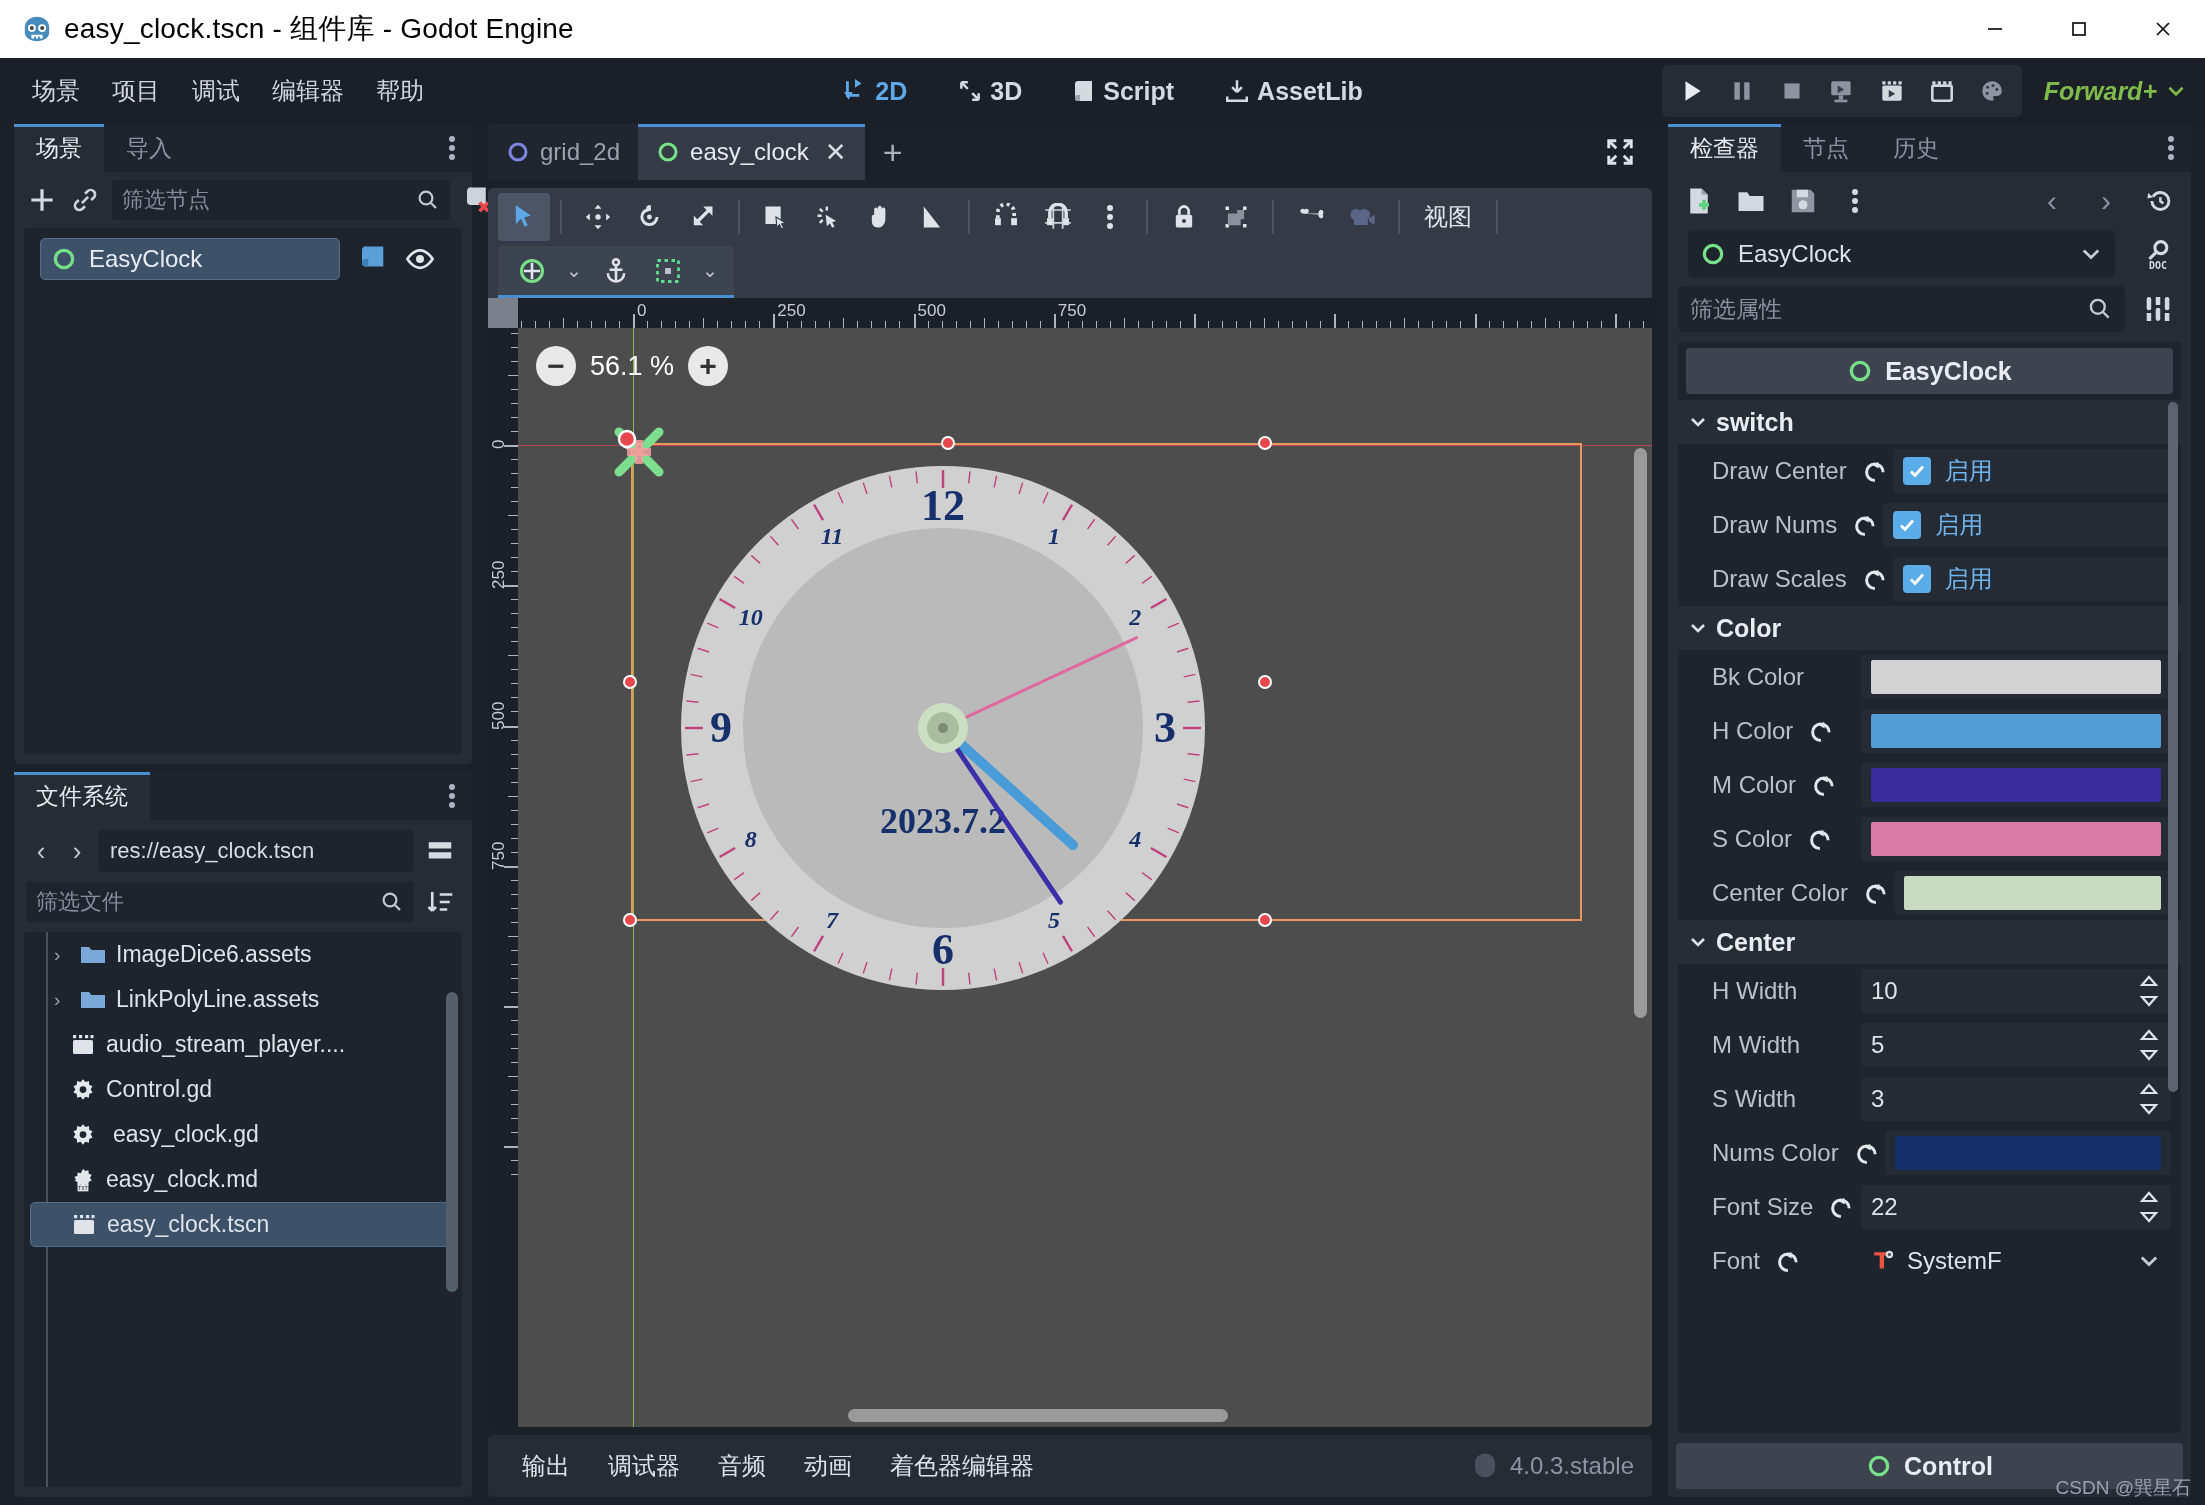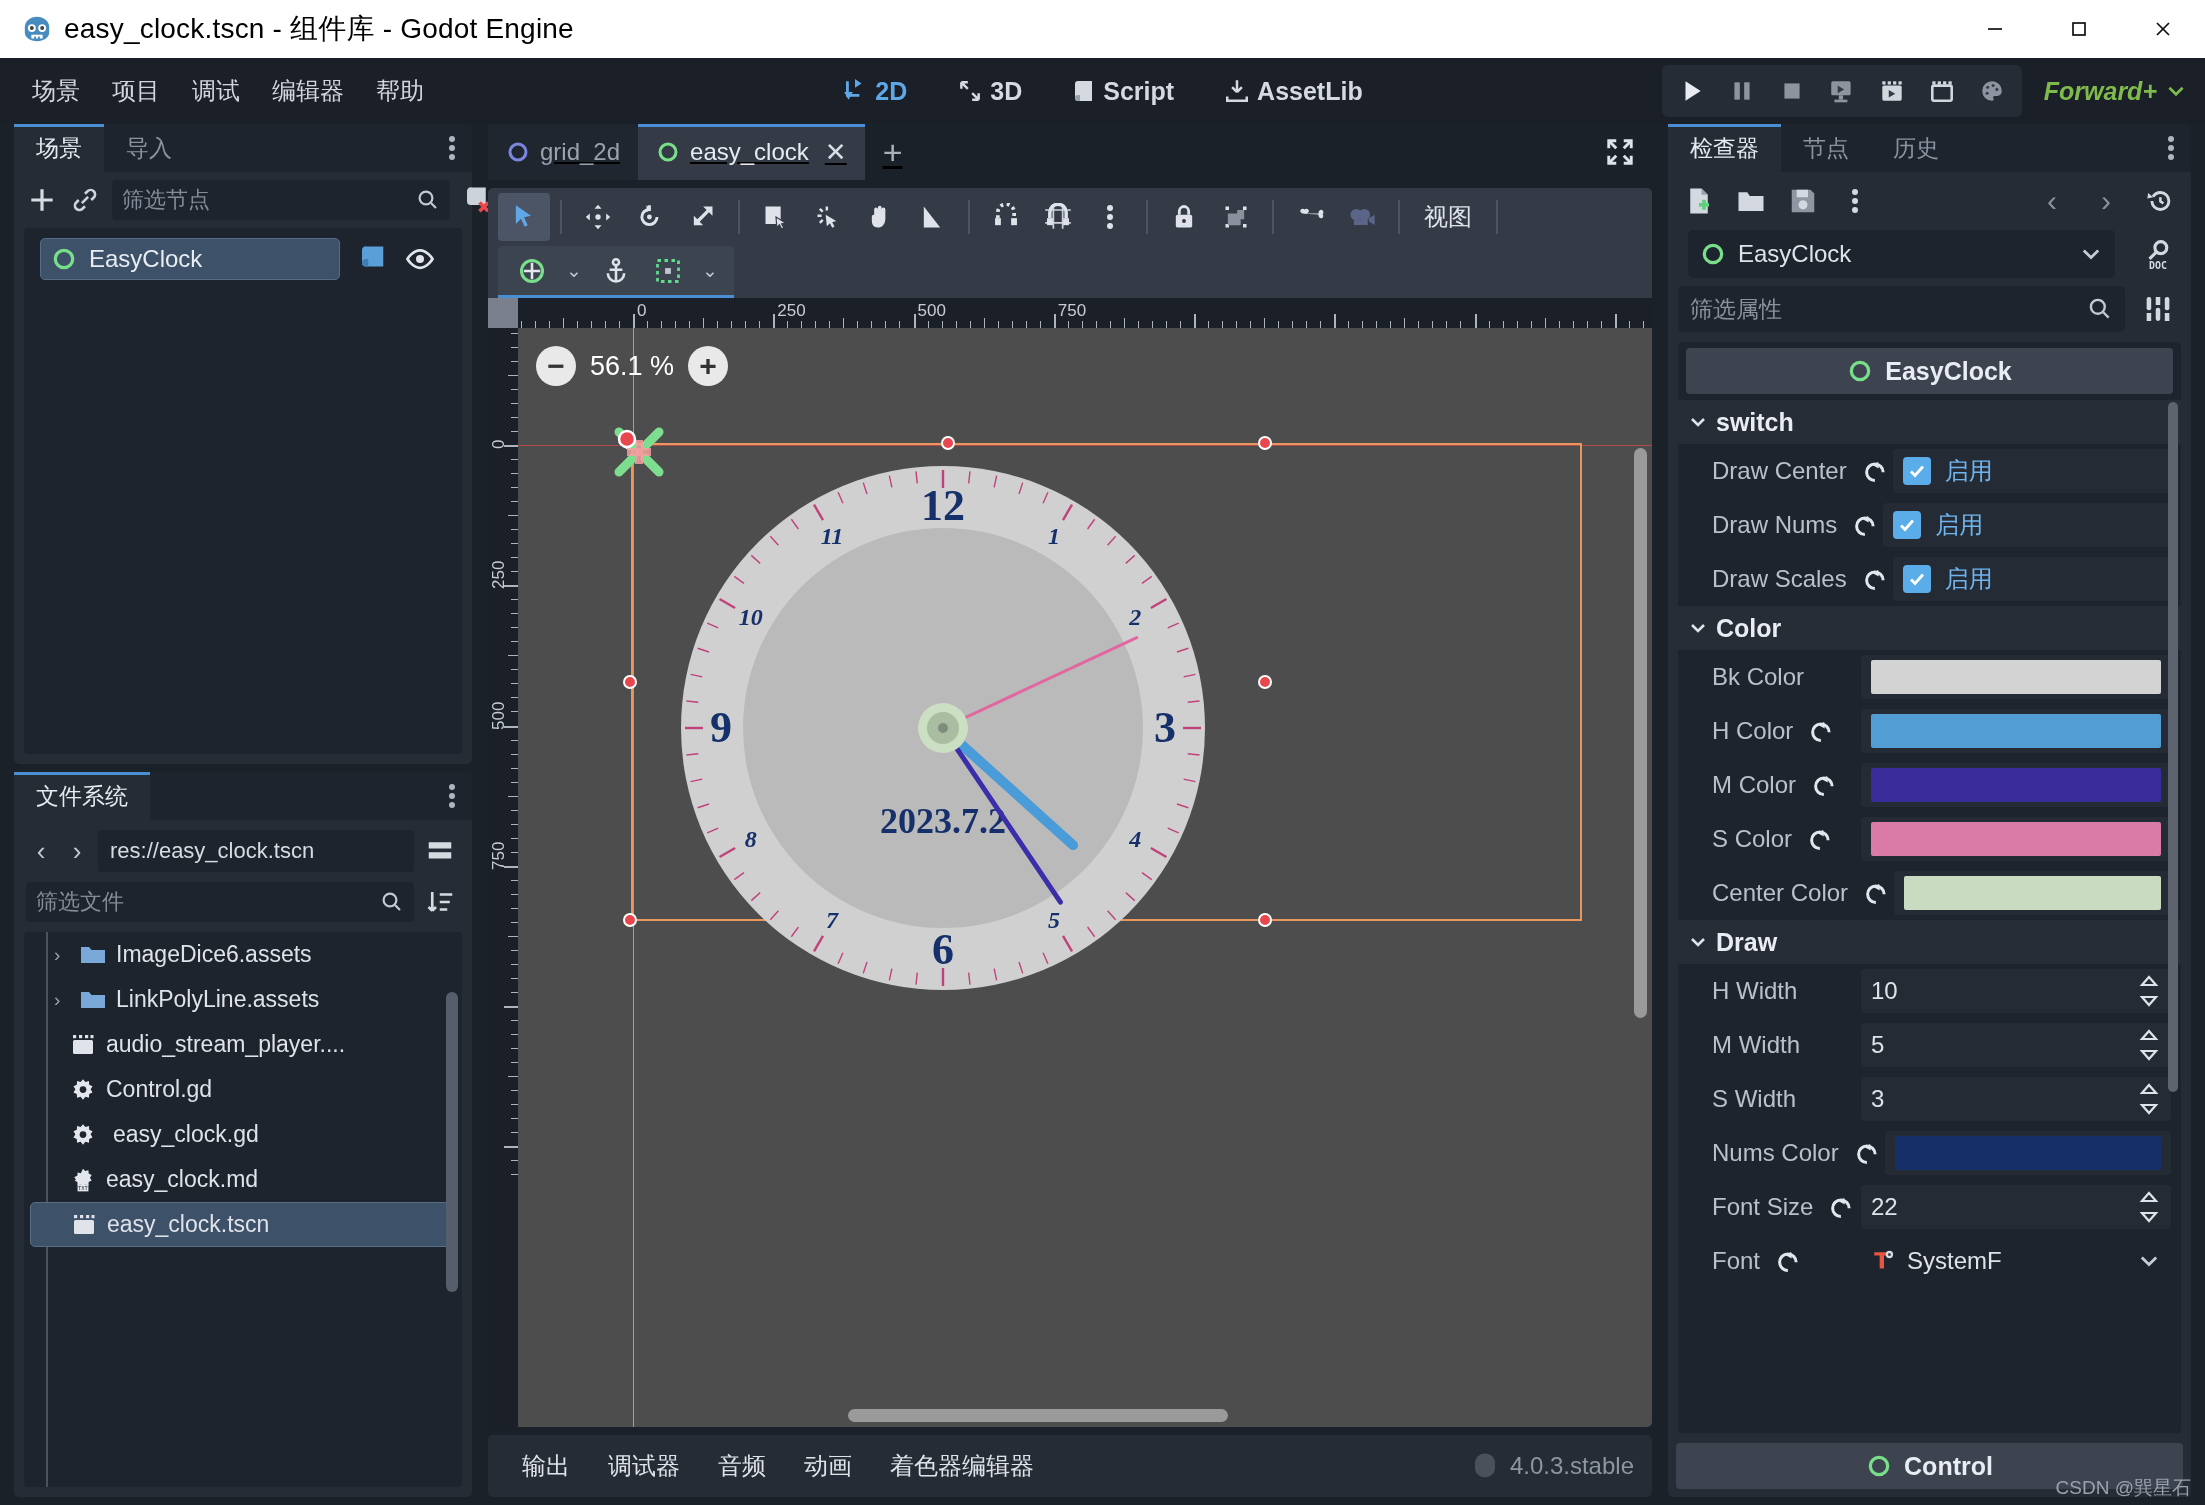--- a/index.html
+++ b/index.html
@@ -111,21 +111,21 @@
   .fs-list { flex:1; background:#1e242d; margin: 0 10px 10px 10px; border-radius:4px; overflow:hidden; position:relative; min-height:0;}
   .fs-item { display:flex; align-items:center; height:45px; gap:10px; padding-left: 30px; font-size:23px; color:#dfe3e9; position:relative;}
   .fs-item.selected { background:#3d5169; border:1px solid #566d88; border-radius:5px; margin: 0 6px; padding-left:24px;}
   .fs-tree-line { position:absolute; left:22px; top:0; bottom:0; width:2px; background:#4a525e;}
   .fs-caret { width:16px; color:#9aa2ae; font-size:19px; }
   .fs-scroll { position:absolute; right:4px; top:60px; width:12px; height:300px; background:#565e6b; border-radius:6px;}
 
   
   .center-col { flex: 1; display: flex; flex-direction: column; min-width: 0; padding: 0 8px 8px 8px; gap: 8px;}
   .scene-tabs-bar {
-    height: 56px; flex: 0 0 56px; background: #1b2129; display: flex; align-items: flex-end; gap: 0px; position: relative; text-decoration: underline;
+    height: 56px; flex: 0 0 56px; background: #1b2129; display: flex; align-items: flex-end; gap: 0px; position: relative;
   }
   .stab {
     display:flex; align-items:center; gap:10px; padding: 0 18px; height: 56px;
     font-size: 24px; color:#9aa2ae; background:#20262f; cursor:pointer; position:relative;
     border-radius: 4px 4px 0 0;
   }
   .stab.active { background:#343b47; color:#e7ebf1; }
   .stab.active::before { content:''; position:absolute;left:0;right:0;top:0;height:3px;background:#4a8fd4;}
   .stab-close { font-size:26px; color:#d8dce3; margin-left:6px; }
   .stab-add { width:56px;height:56px;display:flex;align-items:center;justify-content:center;color:#a9b1bd;font-size:34px;cursor:pointer;}
@@ -1218,21 +1218,21 @@
                 </svg>
               </div>
               <div class="prop-value">
                 <div class="swatch" style="background: rgb(201, 220, 194);"></div>
               </div>
             </div>
             <div class="group-header">
               <svg width="20" height="20" viewBox="0 0 20 20">
         <path d="M4 7l6 6 6-6" fill="none" stroke="#dfe3e9" stroke-width="2.6"></path>
               </svg>
-              <span class="group-title">Draw</span>
+              <span class="group-title">Center</span>
             </div>
             <div class="prop-row">
               <span class="prop-label">H Width</span>
               <div class="revert"></div>
               <div class="prop-value">
                 <span class="num-val">10</span>
                 <div class="spinner">
                   <svg width="24" height="34" viewBox="0 0 22 34">
       <path d="M11 3l7 8H4z" fill="none" stroke="#dfe3e9" stroke-width="2.2"></path>
       <path d="M11 31l7-8H4z" fill="none" stroke="#dfe3e9" stroke-width="2.2"></path>

